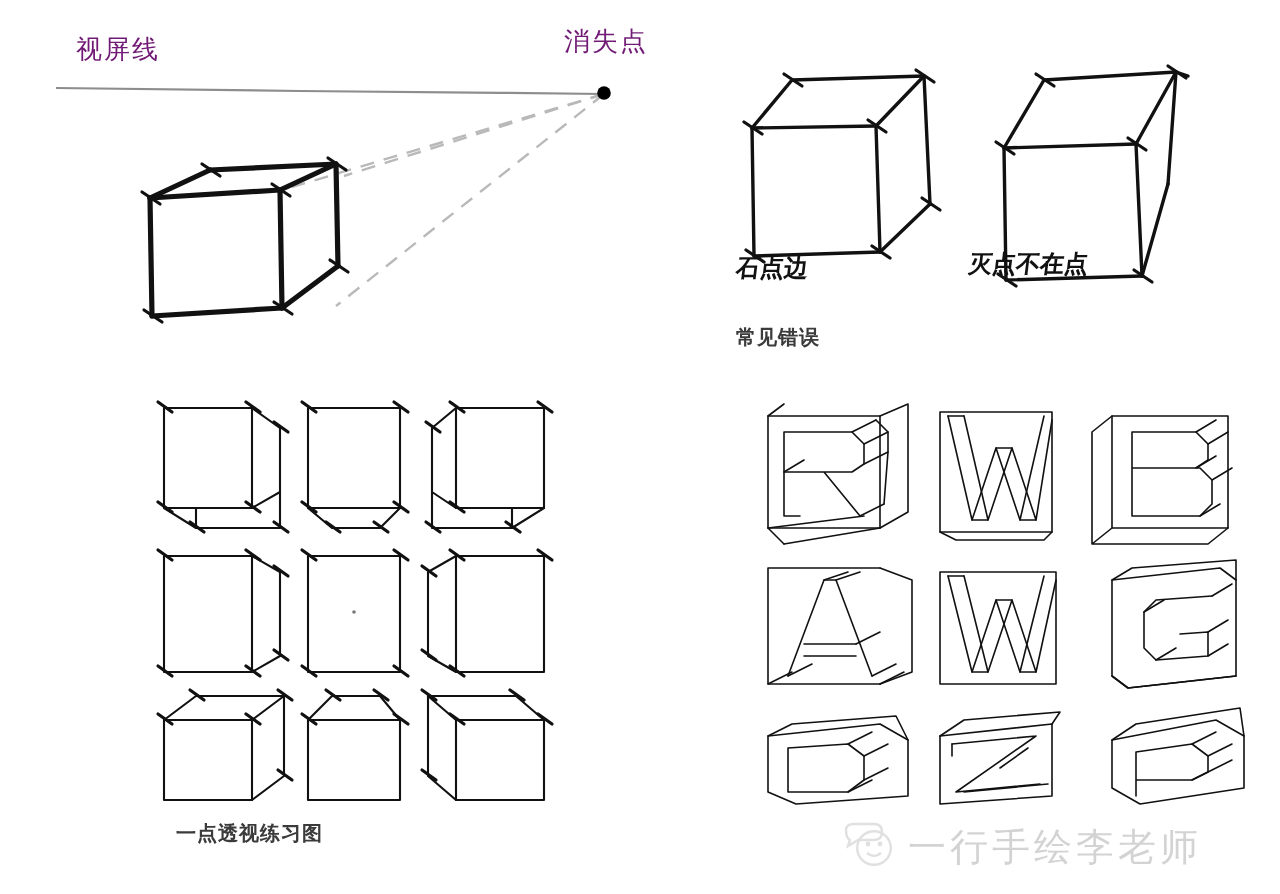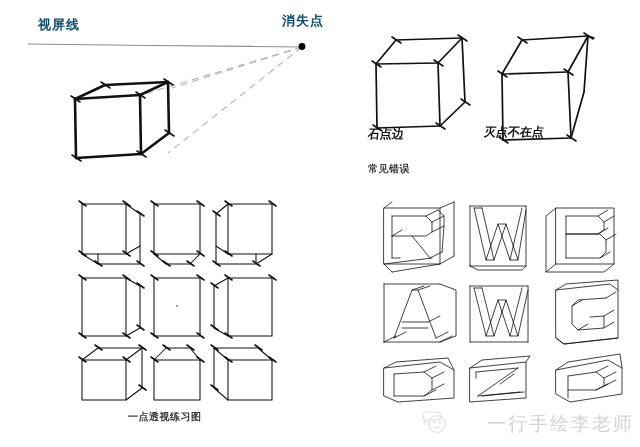--- a/index.html
+++ b/index.html
@@ -2,34 +2,34 @@
 <html><head>
 <meta charset="utf-8">
 <style>
   html,body{margin:0;padding:0;background:#fff;}
   body{
     width:640px;height:447px;position:relative;overflow:hidden;
     font-family:"Liberation Sans","DejaVu Sans",sans-serif;
     background:#ffffff;color:#1a1a1a;
   }
   .stage{position:absolute;left:0;top:0;width:640px;height:447px;}
-  .lbl{position:absolute;font-weight:bold;letter-spacing:1px;color:#0c4a6e;}
+  .lbl{position:absolute;font-weight:normal;letter-spacing:1px;color:#701a75;}
   #label-screen-line{left:38px;top:16px;font-size:13px;}
   #label-vanishing-point{left:282px;top:12px;font-size:13px;text-align:center;}
   .caption{position:absolute;font-size:10px;color:#3b3b3b;letter-spacing:.5px;font-weight:bold;}
   #caption-common-mistakes{left:368px;top:162px;}
-  #caption-practice{left:88px;top:410px;margin-left:40px;}
+  #caption-practice{left:88px;top:410px;}
   .hand{position:absolute;font-size:12px;font-weight:bold;color:#111;
         font-family:"DejaVu Sans",sans-serif;transform:skewX(-7deg);}
   #hand-label-left{left:368px;top:126px;}
   #hand-label-right{left:484px;top:124px;}
   .watermark{position:absolute;left:420px;top:406px;width:215px;height:36px;
     display:flex;align-items:center;gap:6px;opacity:.30;}
   .watermark .wm-text{font-size:19px;color:#6f6f6f;letter-spacing:2px;
-    font-family:"DejaVu Sans",sans-serif;white-space:nowrap;margin-left:33px;}
+    font-family:"DejaVu Sans",sans-serif;white-space:nowrap;}
   .wm-logo{flex:0 0 auto;}
   svg{display:block;overflow:visible;}
   .ink{stroke:#111;fill:none;stroke-linecap:round;stroke-linejoin:round;}
   .ink-b{stroke-width:2.6;}
   .ink-m{stroke-width:1.7;}
   .ink-t{stroke-width:1.05;}
   .ink-f{stroke-width:.8;}
   .guide{stroke:#b9b9b9;fill:none;stroke-width:1.2;stroke-dasharray:7 5;}
   .horizon{stroke:#8d8d8d;fill:none;stroke-width:1.1;}
   .vp-dot{fill:#000;}

